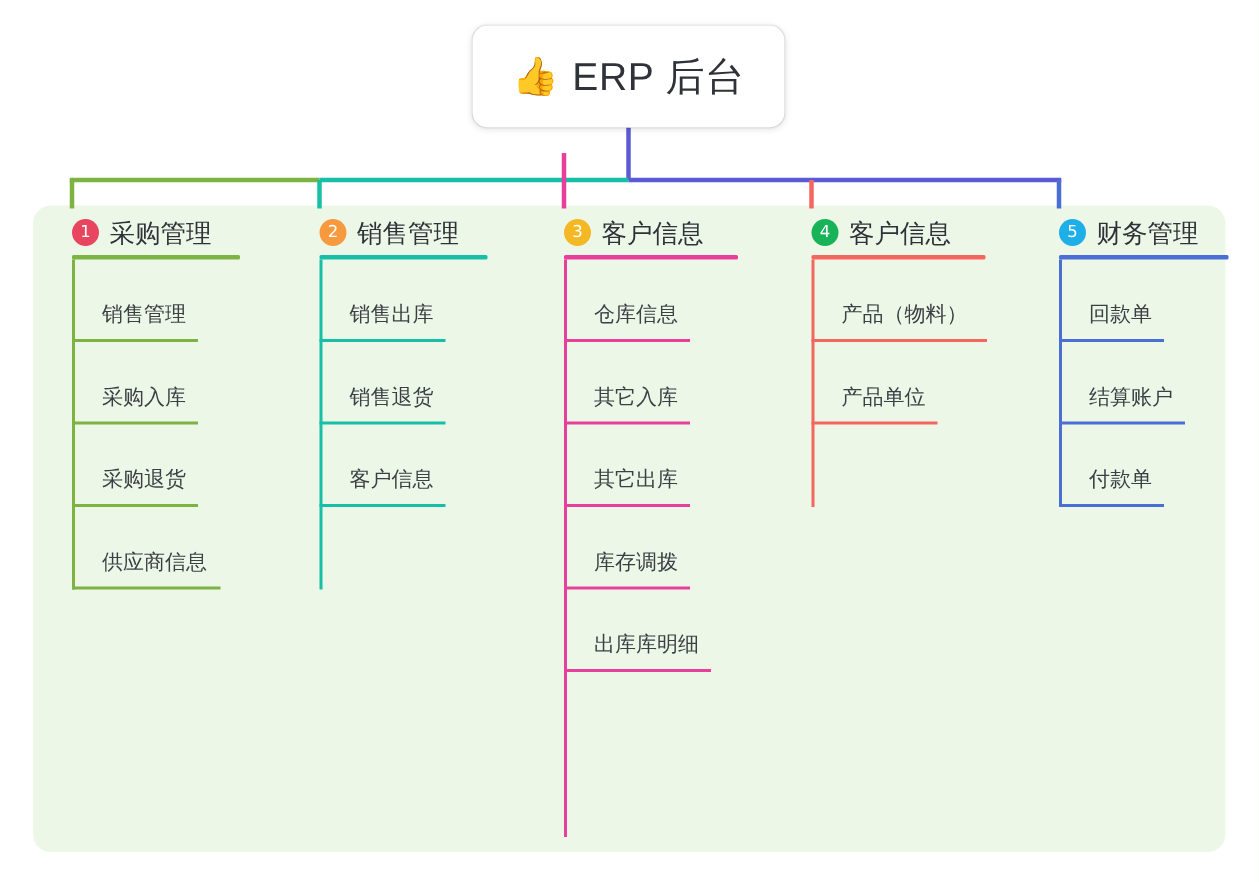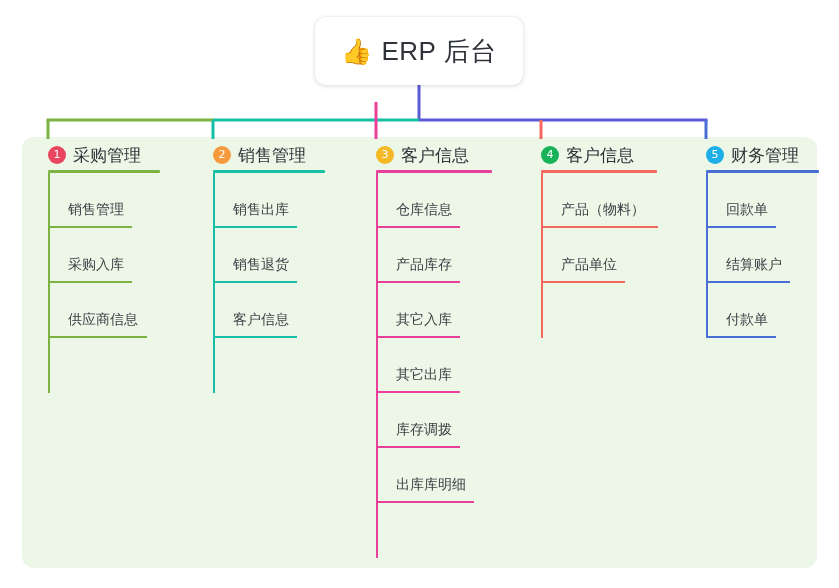--- a/index.html
+++ b/index.html
@@ -167,20 +167,24 @@
         <div class="spine" style="height: 220px; background: rgb(124, 179, 66);"></div>
         <div class="leaf">
           <span class="leaf-label">销售管理</span>
           <span class="leaf-rule" style="width: 84px; background: rgb(124, 179, 66);"></span>
         </div>
         <div class="leaf">
           <span class="leaf-label">采购入库</span>
           <span class="leaf-rule" style="width: 84px; background: rgb(124, 179, 66);"></span>
         </div>
         <div class="leaf">
+          <span class="leaf-label">采购退货</span>
+          <span class="leaf-rule" style="width: 84px; background: rgb(124, 179, 66);"></span>
+        </div>
+        <div class="leaf">
           <span class="leaf-label">供应商信息</span>
           <span class="leaf-rule" style="width: 99px; background: rgb(124, 179, 66);"></span>
         </div>
       </div>
     </div>
     <div class="column" style="left: 197px; width: 165px;">
       <div class="col-header">
         <span class="badge" style="background: rgb(247, 154, 62);">2</span>
         <span class="col-title">销售管理</span>
         <span class="col-rule" style="width: 112px; background: rgb(22, 191, 166);"></span>
@@ -207,24 +211,20 @@
         <span class="col-title">客户信息</span>
         <span class="col-rule" style="width: 116px; background: rgb(232, 64, 154);"></span>
       </div>
       <div class="leaf-list" style="height: 385px;">
         <div class="spine" style="height: 385px; background: rgb(232, 64, 154);"></div>
         <div class="leaf">
           <span class="leaf-label">仓库信息</span>
           <span class="leaf-rule" style="width: 84px; background: rgb(232, 64, 154);"></span>
         </div>
         <div class="leaf">
-          <span class="leaf-label">产品库存</span>
-          <span class="leaf-rule" style="width: 84px; background: rgb(232, 64, 154);"></span>
-        </div>
-        <div class="leaf">
           <span class="leaf-label">其它入库</span>
           <span class="leaf-rule" style="width: 84px; background: rgb(232, 64, 154);"></span>
         </div>
         <div class="leaf">
           <span class="leaf-label">其它出库</span>
           <span class="leaf-rule" style="width: 84px; background: rgb(232, 64, 154);"></span>
         </div>
         <div class="leaf">
           <span class="leaf-label">库存调拨</span>
           <span class="leaf-rule" style="width: 84px; background: rgb(232, 64, 154);"></span>

